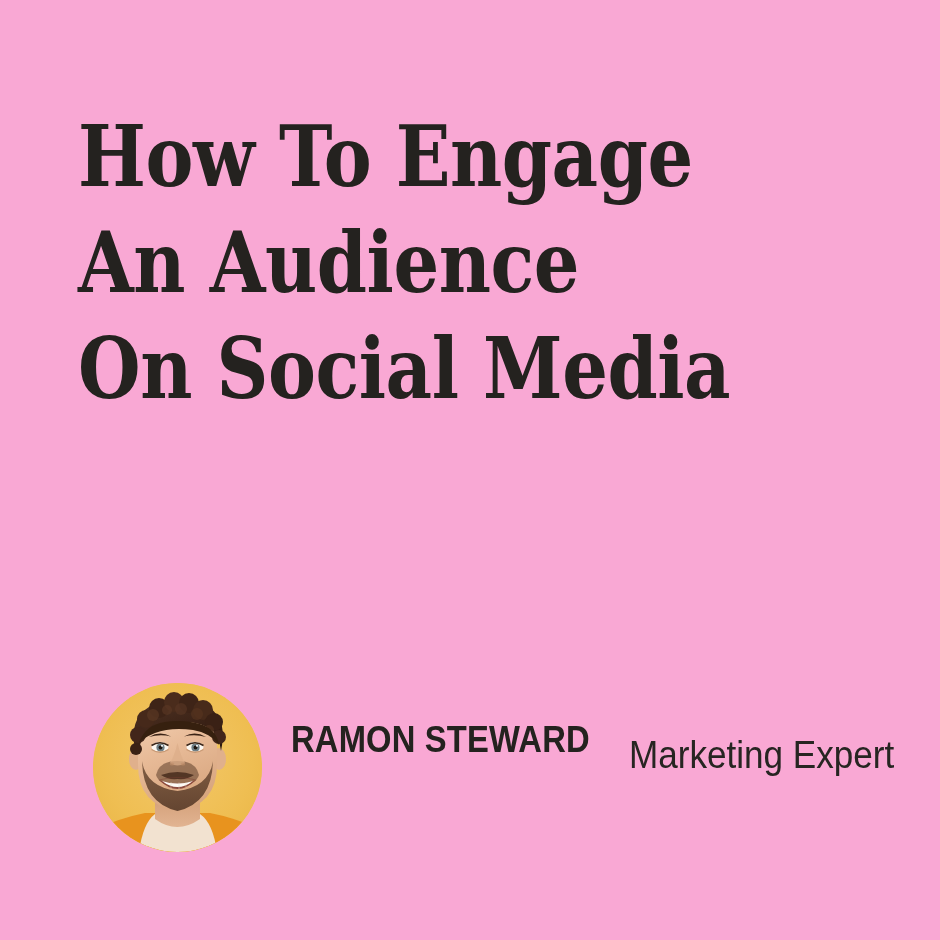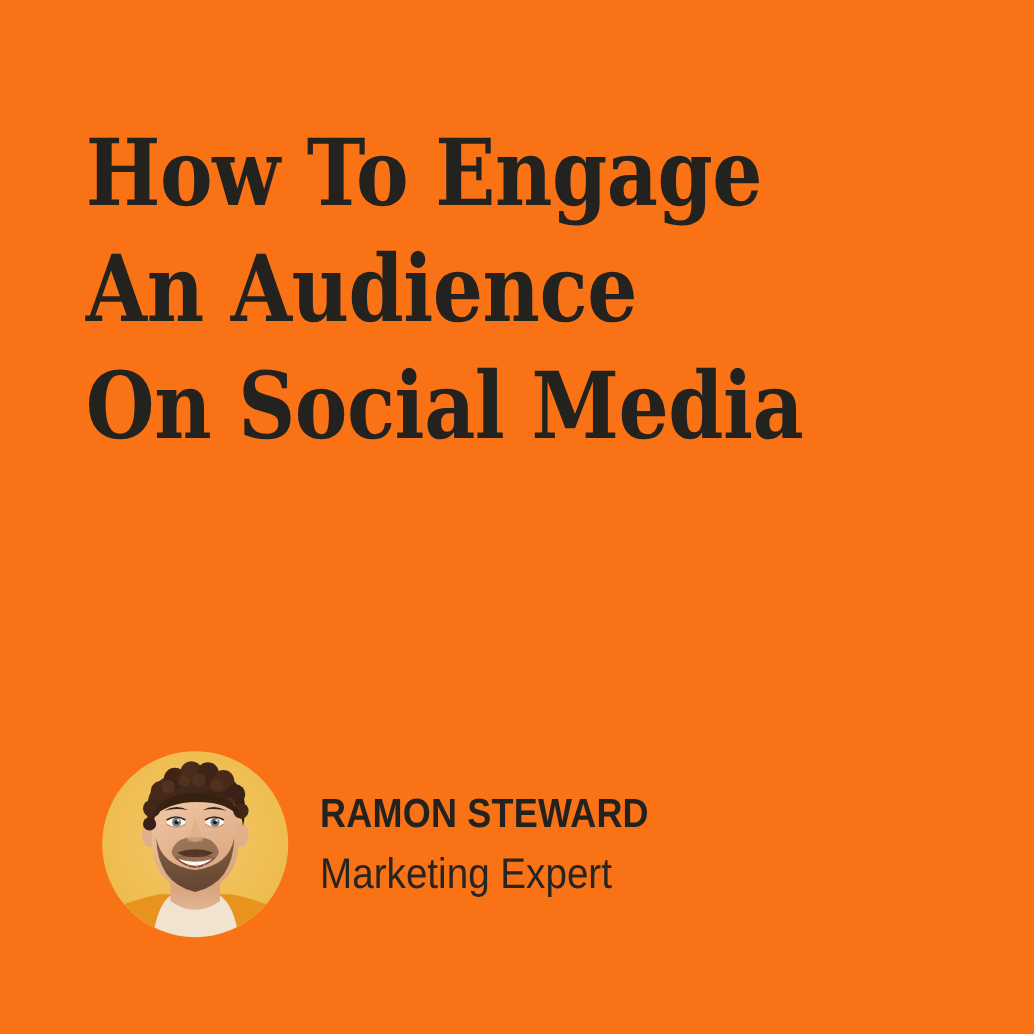--- a/index.html
+++ b/index.html
@@ -12,21 +12,21 @@
     height: 940px;
     overflow: hidden;
     font-family: "Liberation Sans", sans-serif;
     background: #fcf0c8;
   }
 
   #poster {
     position: relative;
     width: 940px;
     height: 940px;
-    background: #f97316;
+    background: #f9a8d4;
     box-sizing: border-box;
   }
 
   
   #headline {
     position: absolute;
     left: 78px;
     top: 104px;
     width: 740px;
   }
@@ -63,21 +63,21 @@
     overflow: hidden;
     flex: 0 0 auto;
     background: #efbe52;
   }
   #avatar svg { display: block; width: 169px; height: 169px; }
 
   #author-text {
     margin-left: 29px;
     padding-top: 37px;
     display: flex;
-    flex-direction: column;
+    flex-direction: row;
   }
   #author-name {
     font-family: "Liberation Sans", sans-serif;
     font-weight: 700;
     font-size: 37px;
     line-height: 40px;
     letter-spacing: 0.2px;
     color: #24221f;
     text-transform: uppercase;
     white-space: nowrap;

